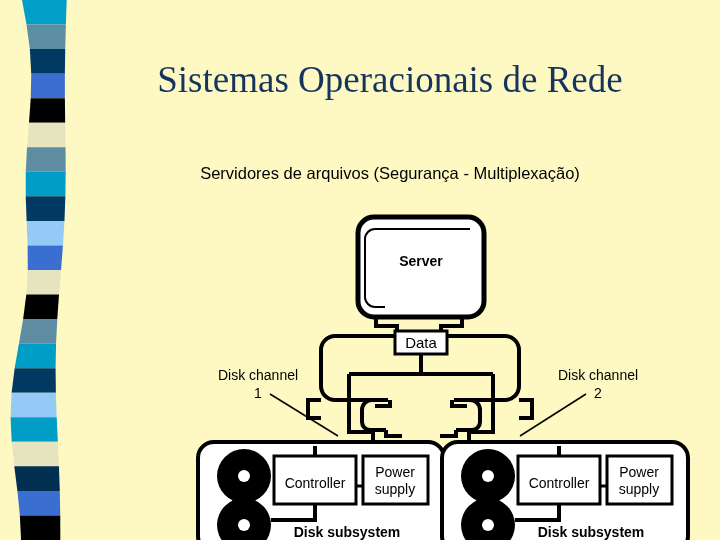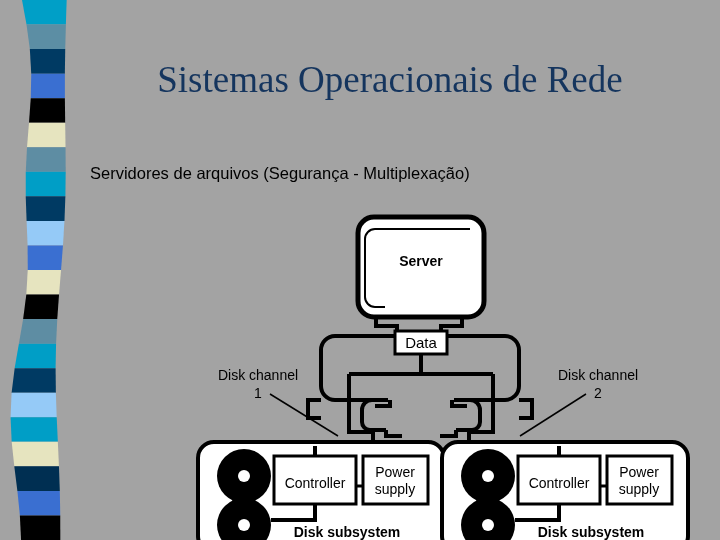--- a/index.html
+++ b/index.html
@@ -1,36 +1,36 @@
 <!DOCTYPE html>
 <html><head>
 <meta charset="utf-8">
 <style>
   html,body{margin:0;padding:0;}
   body{
     width:720px;height:540px;overflow:hidden;background:#ffffff;
     font-family:"Liberation Sans", sans-serif;
   }
-  #slide{position:relative;width:720px;height:540px;background:#a3a3a3;}
+  #slide{position:relative;width:720px;height:540px;background:#fef9c3;}
 
   
   #stripe{position:absolute;left:0;top:0;width:80px;height:540px;}
 
   
   #title{
     position:absolute;left:90px;top:58px;width:600px;
     text-align:center;
     font-family:"Liberation Serif", serif;
     font-size:37px;line-height:44px;font-weight:400;
     color:#15355e;white-space:nowrap;
   }
   
   #subtitle{
     position:absolute;left:90px;top:164px;width:600px;
-    text-align:left;
+    text-align:center;
     font-family:"Liberation Sans", sans-serif;
     font-size:16.5px;color:#000;white-space:nowrap;
   }
 
   
   #diagram{position:absolute;left:190px;top:214px;width:500px;height:342px;}
   #diagram svg{display:block;}
 
   .dg-txt{font-family:"Liberation Sans", sans-serif;fill:#000;}
 </style>

